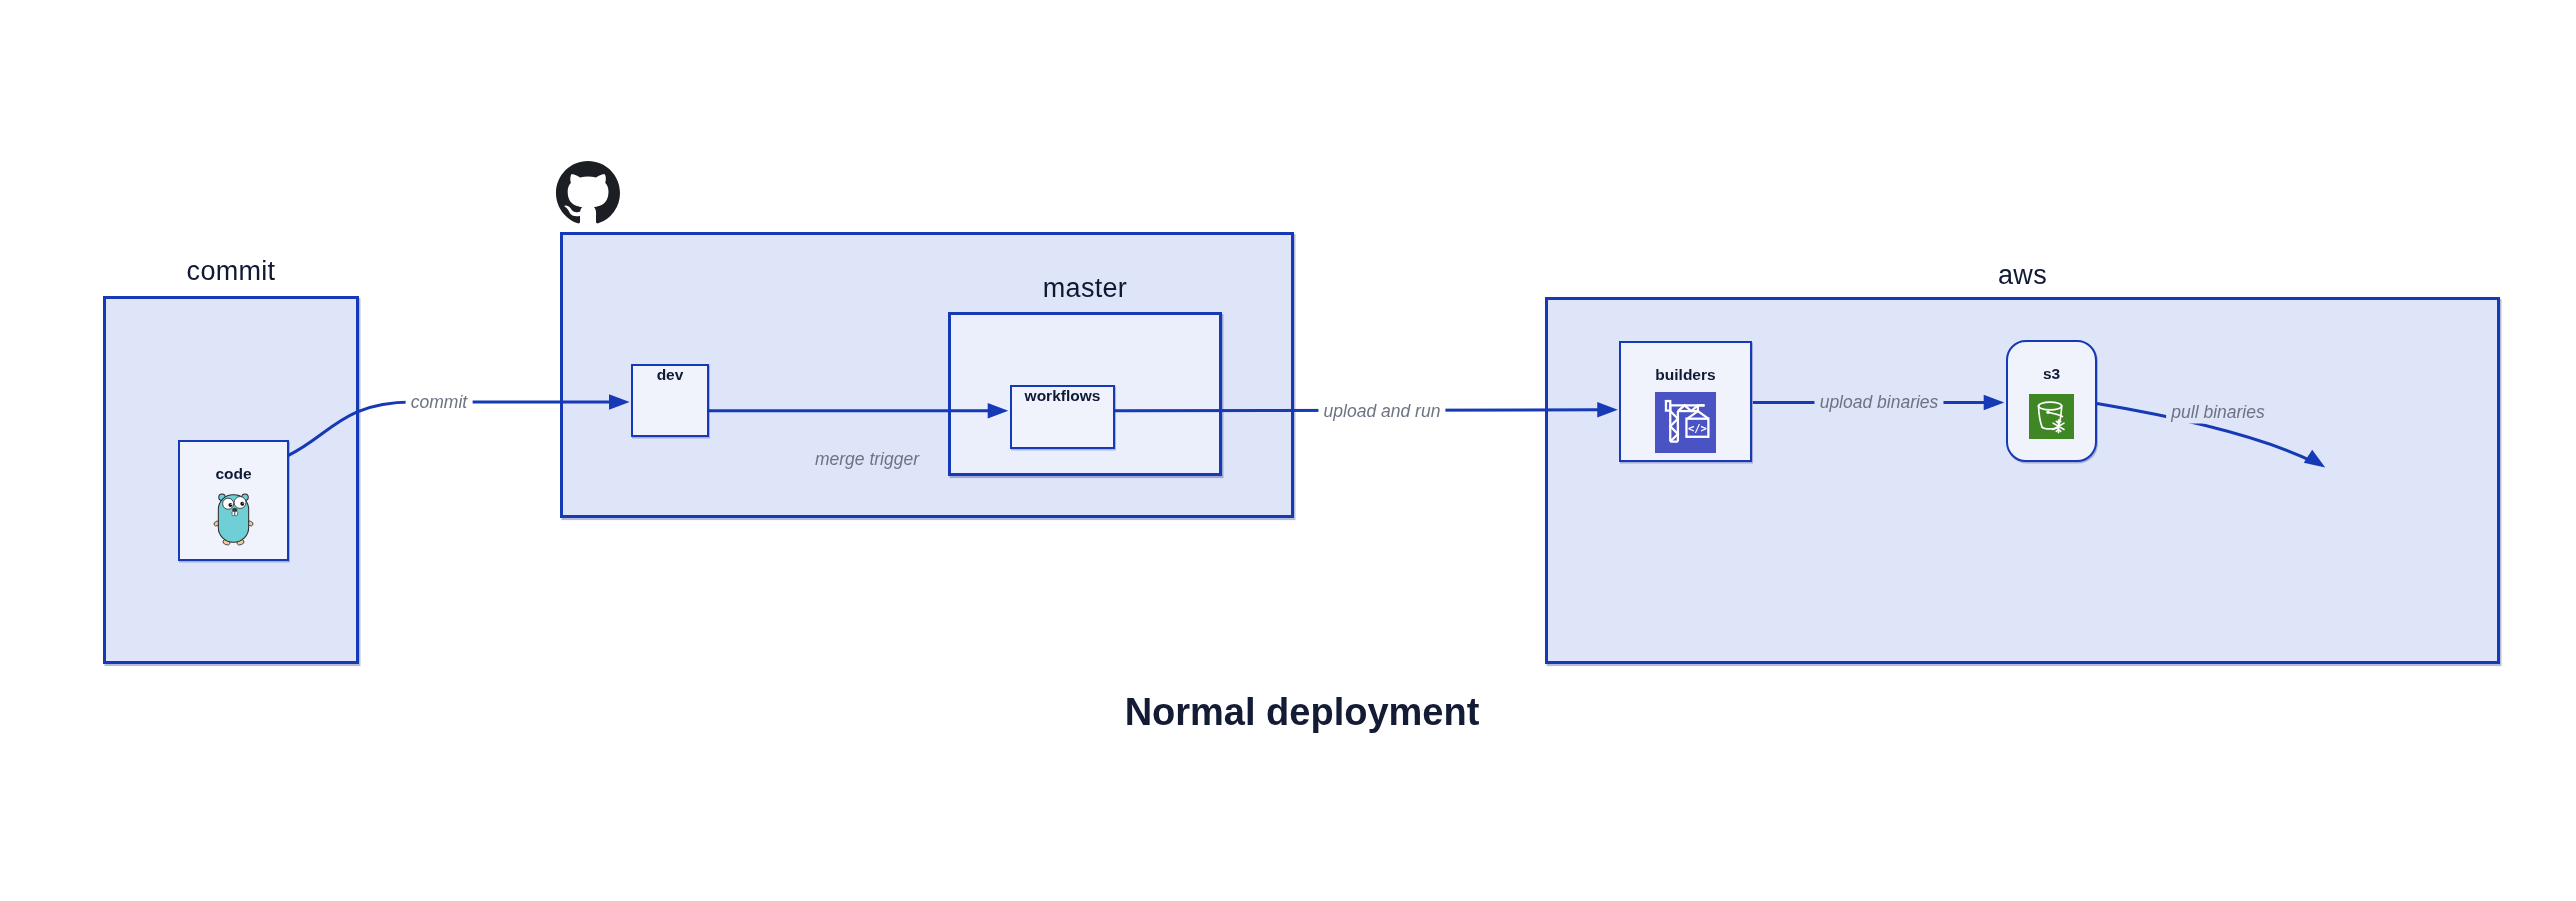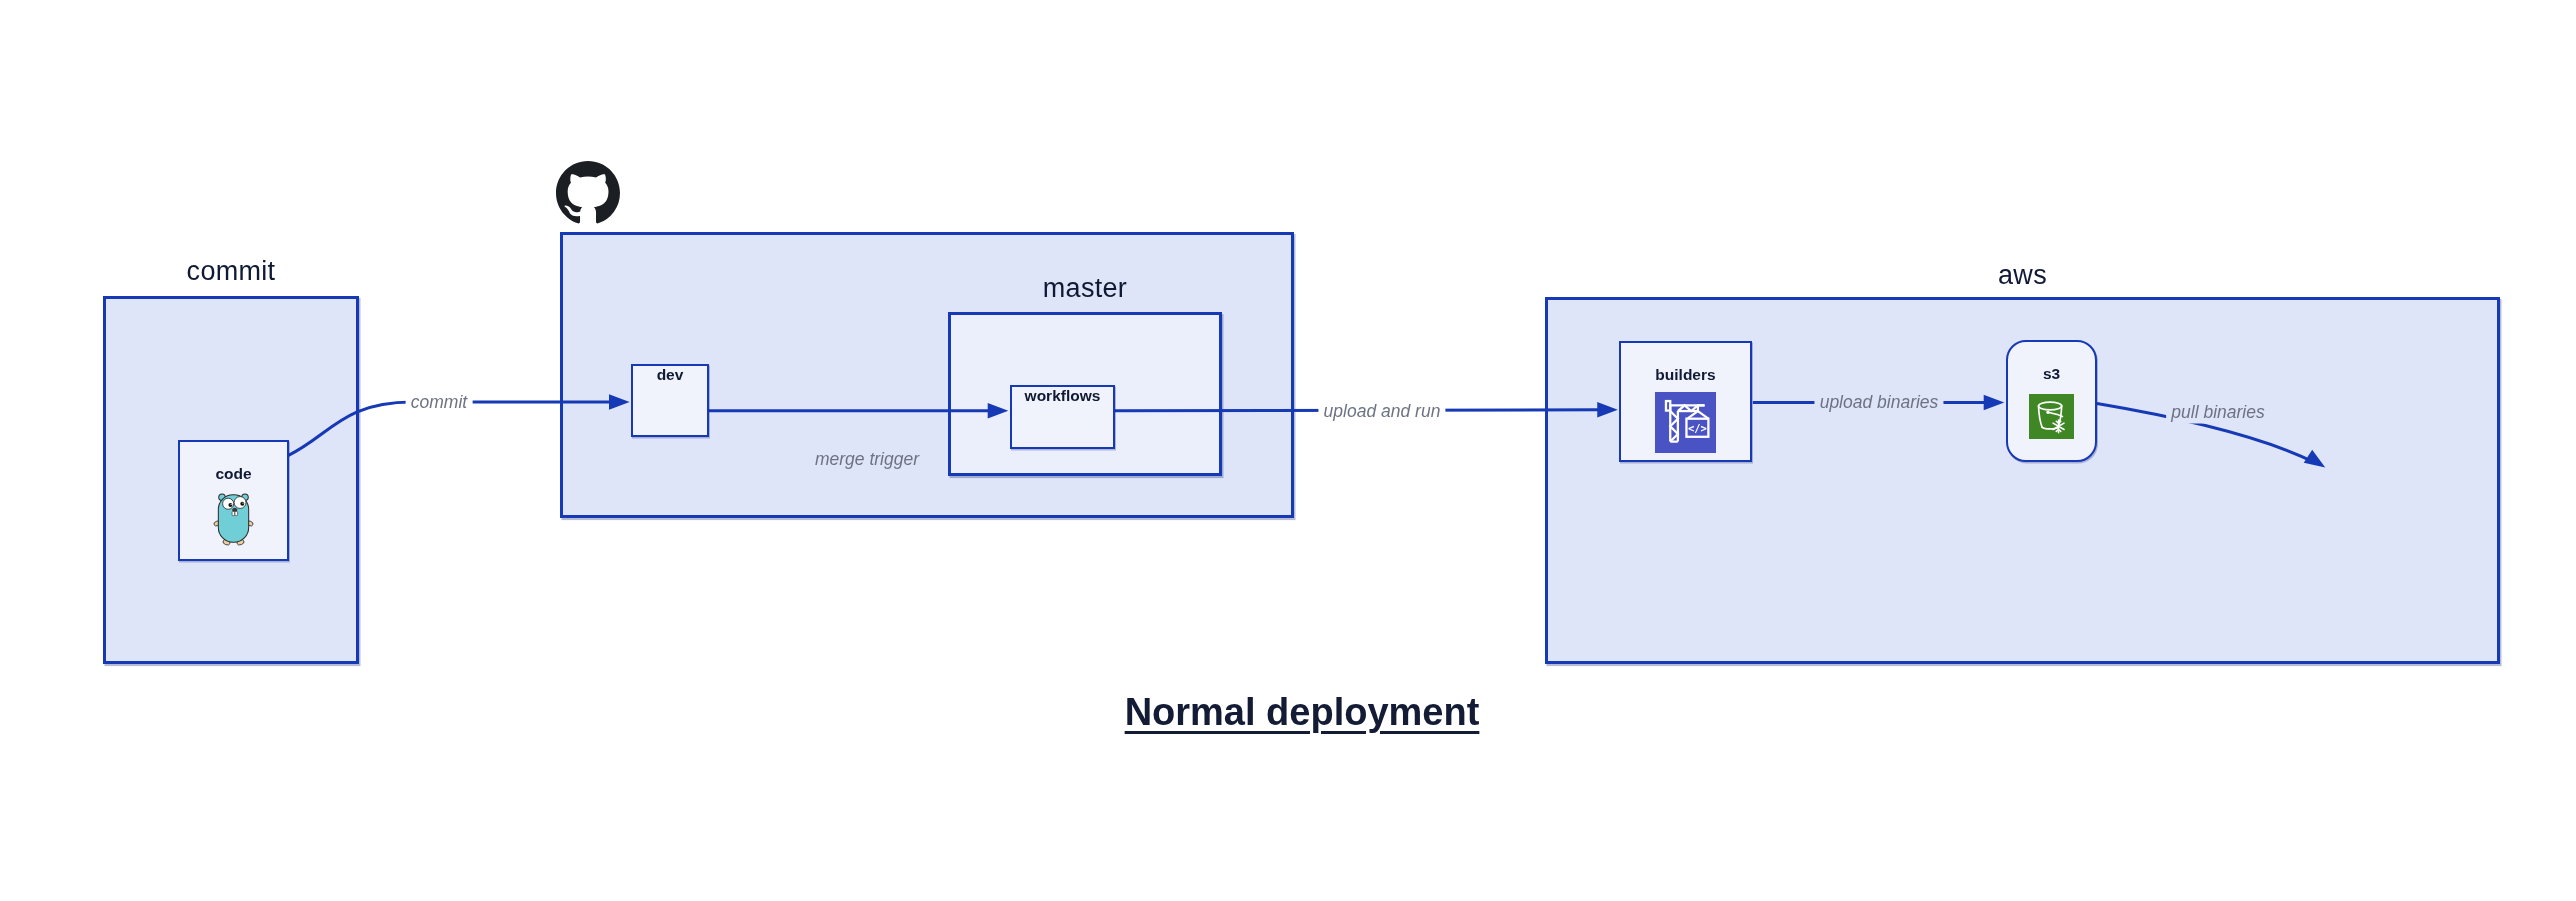--- a/index.html
+++ b/index.html
@@ -45,21 +45,21 @@
 
   .edge-label{position:absolute;z-index:4;transform:translate(-50%,-50%);
     font-size:17.5px;font-style:italic;color:var(--edge-label-gray);
     padding:1px 5.2px;white-space:nowrap;}
   .on-white{background:var(--canvas-bg);}
   .on-fill{background:var(--outer-fill);}
 
   #octocat{position:absolute;left:556px;top:161px;width:64px;height:64px;z-index:4;}
 
   #title{position:absolute;left:1302px;top:691px;transform:translateX(-50%);z-index:1;
-    font-size:38px;font-weight:600;color:#131b35;text-decoration:underline;
+    font-size:38px;font-weight:600;color:#131b35;
     text-decoration-thickness:3.1px;text-underline-offset:6.2px;white-space:nowrap;}
 
   .icon-svg{display:block;}
 </style>
 </head>
 <body>
 
 <div id="canvas">
 
   <div class="container-box" style="left:103px;top:296px;width:256px;height:368px;"></div>

